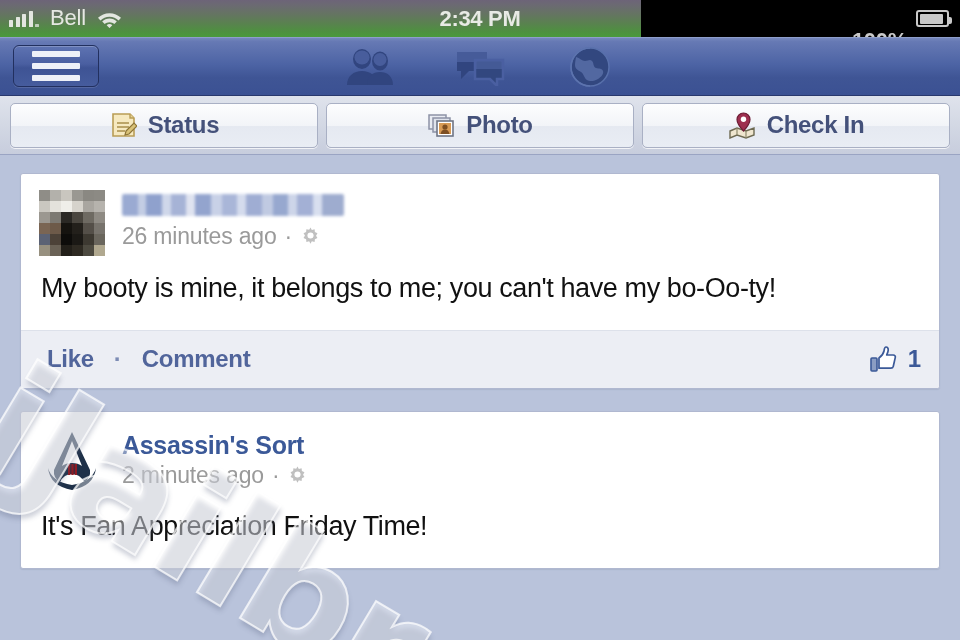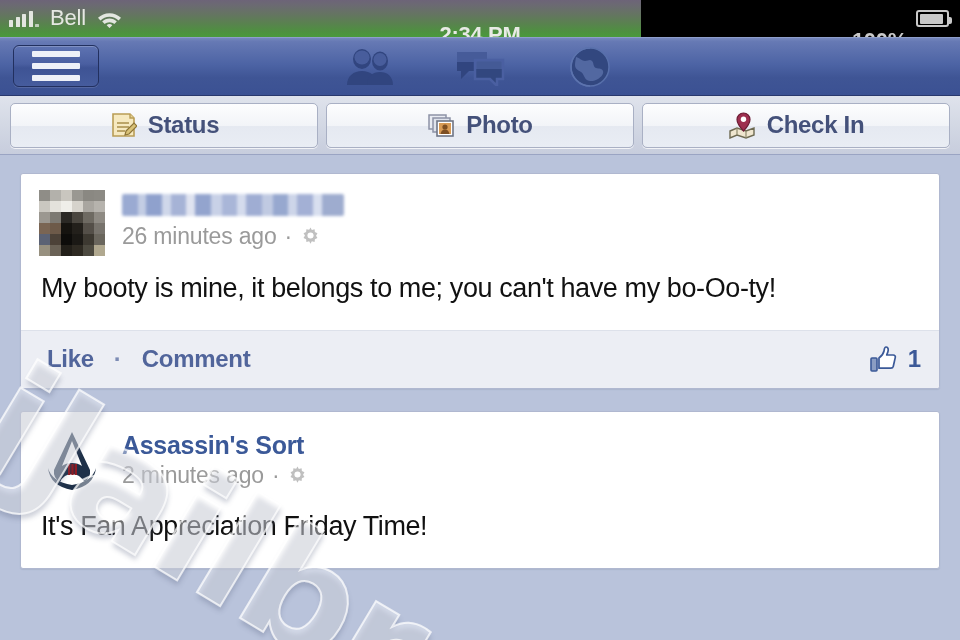--- a/index.html
+++ b/index.html
@@ -70,21 +70,21 @@
     position: relative;
     top: -1px;
   }
   .wifi {
     position: relative;
     width: 25px; height: 18px;
   }
   .wifi svg { display:block; }
   .sb-time {
     position: absolute;
-    left: 0; right: 0; top: 16px;
+    left: 0; right: 0; top: 0;
     height: 37px;
     line-height: 37px;
     text-align: center;
     color: #e8eae5;
     font-size: 22px;
     font-weight: bold;
     letter-spacing: -0.3px;
     z-index: 4;
   }
   .sb-right {

